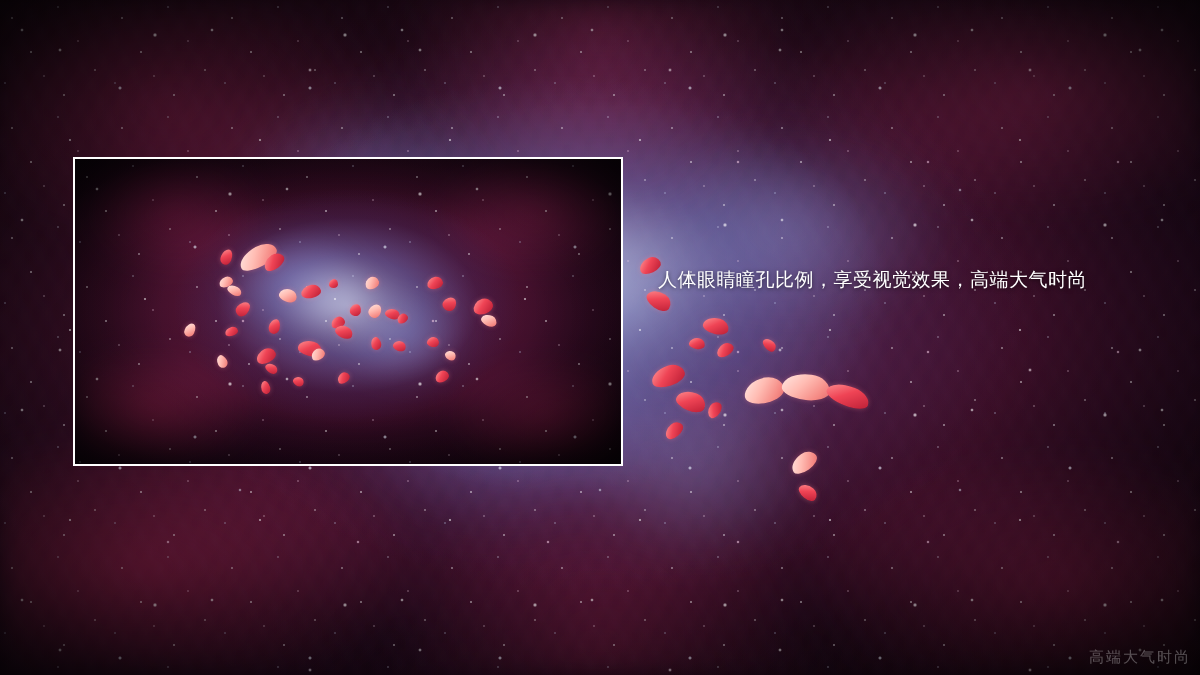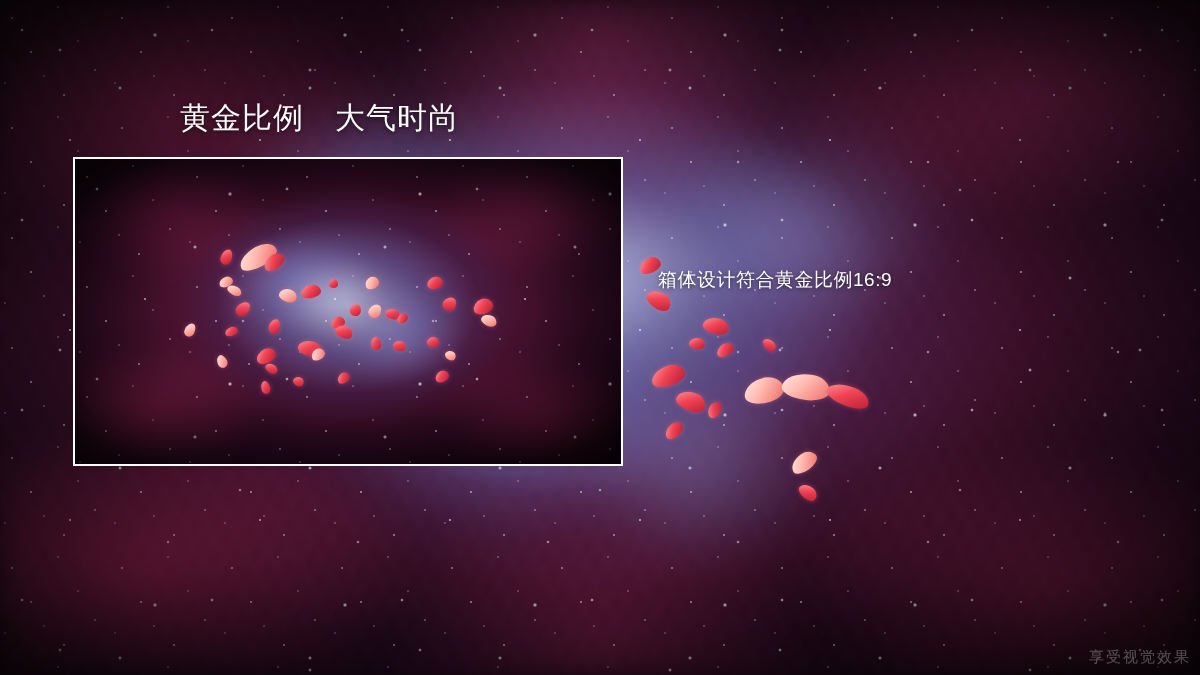--- a/index.html
+++ b/index.html
@@ -217,21 +217,20 @@
       <div class="petal pale" style="left: 744px; top: 378px; width: 40px; height: 25px; transform: rotate(-12deg);"></div>
       <div class="petal pale" style="left: 782px; top: 374px; width: 48px; height: 26px; transform: rotate(8deg);"></div>
       <div class="petal deep" style="left: 826px; top: 386px; width: 44px; height: 20px; transform: rotate(22deg);"></div>
       <div class="petal pale" style="left: 790px; top: 454px; width: 28px; height: 17px; transform: rotate(-35deg);"></div>
       <div class="petal deep" style="left: 798px; top: 486px; width: 20px; height: 13px; transform: rotate(40deg);"></div>
       <div class="petal deep" style="left: 689px; top: 338px; width: 16px; height: 11px; transform: rotate(10deg);"></div>
       <div class="petal deep" style="left: 706px; top: 404px; width: 17px; height: 12px; transform: rotate(-55deg);"></div>
       <div class="petal deep" style="left: 762px; top: 340px; width: 15px; height: 10px; transform: rotate(48deg);"></div>
     </div>
 
-  <div id="headline">黄金比例　大气时尚</div>
 
   <div id="picture-frame">
     <div class="inner">
       <div class="inner-base"></div>
       <div class="inner-clouds"></div>
       <div class="stars s1"></div>
       <div class="stars s2"></div>
       <div id="pic-petals">
           <div class="petal pale" style="left: 163px; top: 88px; width: 40px; height: 20px; transform: rotate(-28deg);"></div>
           <div class="petal deep" style="left: 188px; top: 96px; width: 22px; height: 14px; transform: rotate(-35deg);"></div>
@@ -268,17 +267,17 @@
           <div class="petal pale" style="left: 406px; top: 156px; width: 16px; height: 11px; transform: rotate(26deg);"></div>
           <div class="petal deep" style="left: 352px; top: 178px; width: 12px; height: 10px; transform: rotate(10deg);"></div>
           <div class="petal deep" style="left: 360px; top: 212px; width: 14px; height: 11px; transform: rotate(-24deg);"></div>
           <div class="petal pale" style="left: 370px; top: 192px; width: 11px; height: 9px; transform: rotate(35deg);"></div>
         </div>
       <div class="bg-layer bg-vignette"></div>
     </div>
   </div>
 
   <div id="body-text">
-    <div class="line">箱体设计符合黄金比例16:9</div>
+    <div class="line">人体眼睛瞳孔比例，享受视觉效果，高端大气时尚</div>
   </div>
 
-  <div id="watermark">享受视觉效果</div>
+  <div id="watermark">高端大气时尚</div>
 </div>
 
 </body></html>

